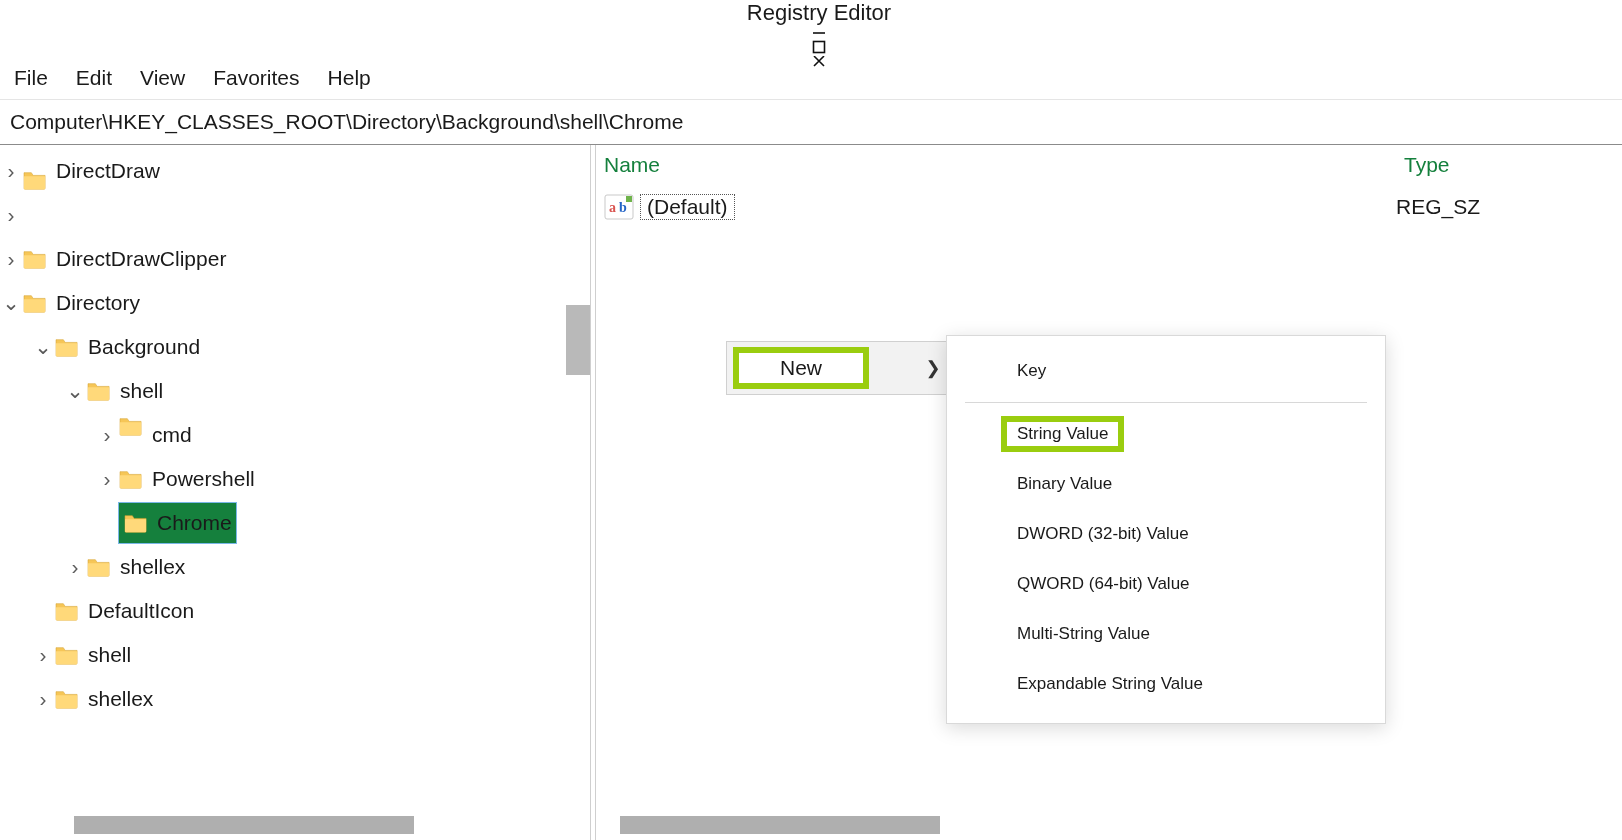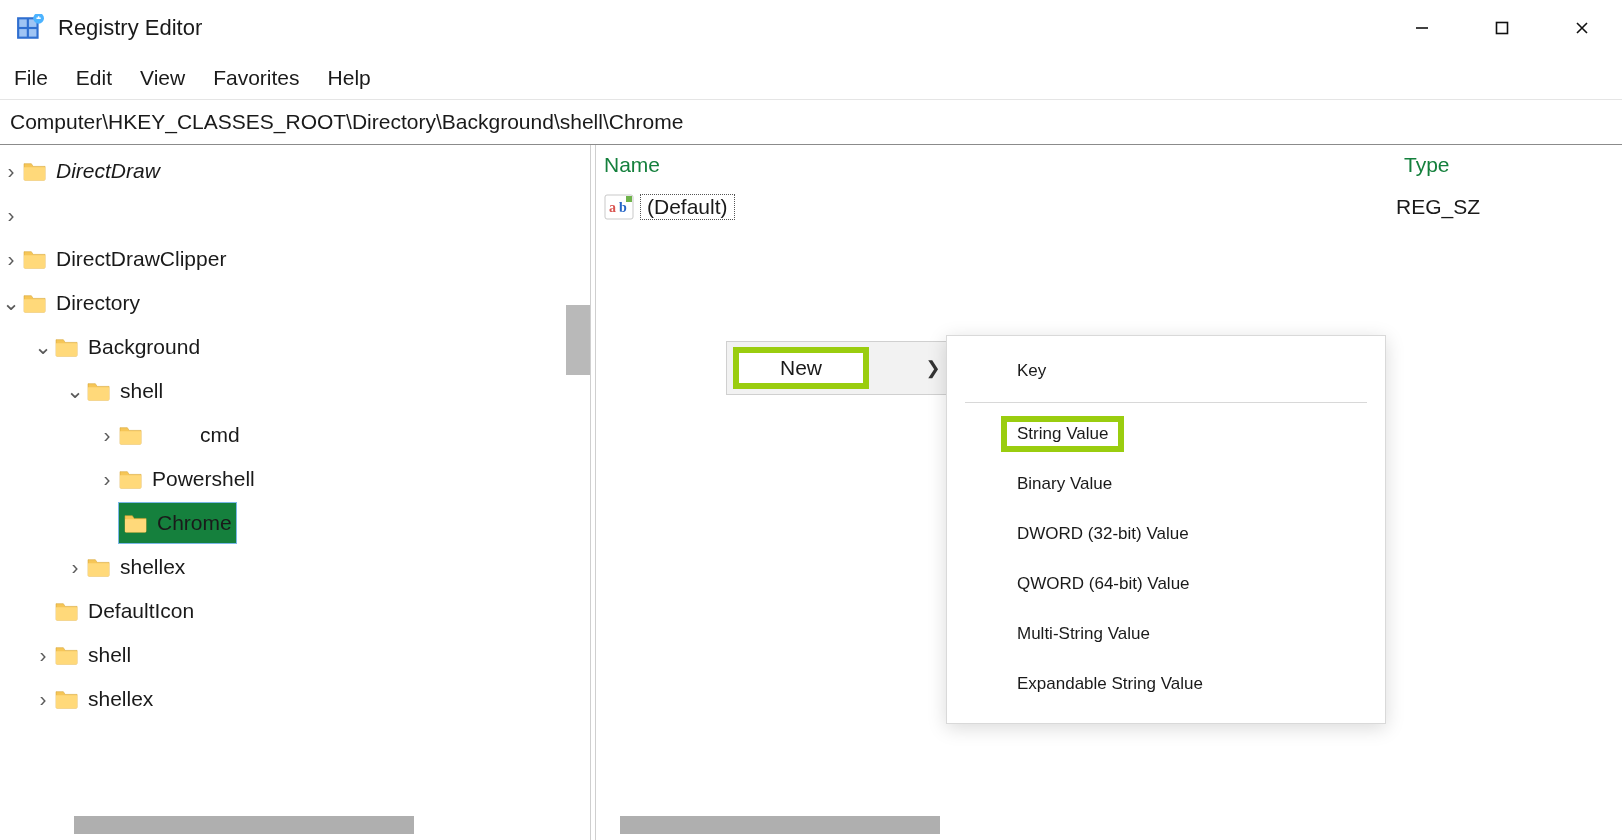--- a/index.html
+++ b/index.html
@@ -15,20 +15,21 @@
     flex-direction: column;
   }
 
   
   .titlebar {
     height: 55px;
     display: flex;
     align-items: center;
     padding: 0 0 0 16px;
     background: #fff;
+    flex-direction: column;
   }
   .titlebar .app-icon {
     width: 28px; height: 28px;
     margin-right: 14px;
   }
   .titlebar .title { font-size: 22px; }
   .titlebar .spacer { flex: 1; }
   .win-btn {
     width: 80px; height: 55px;
     display: flex; align-items: center; justify-content: center;
@@ -286,21 +287,21 @@
   <span>Computer\HKEY_CLASSES_ROOT\Directory\Background\shell\Chrome</span>
 </div>
 
 <div class="main">
 
   <div class="tree-pane">
     <div class="tree" id="tree">
         <div class="tree-row">
           <span class="indent" style="width: 0px;"></span>
           <span class="tw">›</span>
-          <span class="label-wrap" style="display: inline-flex; align-items: center; font-style: italic;">
+          <span class="label-wrap" style="display: inline-flex; align-items: flex-end;">
             <svg viewBox="0 0 26 24" class="folder">
               <use href="#folder-icon"></use>
             </svg>
             <span class="label">DirectDraw</span>
           </span>
         </div>
         <div class="tree-row">
           <span class="indent" style="width: 0px;"></span>
           <span class="tw">›</span>
         </div>
@@ -340,21 +341,21 @@
           <span class="label-wrap" style="display: inline-flex; align-items: center;">
             <svg viewBox="0 0 26 24" class="folder">
               <use href="#folder-icon"></use>
             </svg>
             <span class="label">shell</span>
           </span>
         </div>
         <div class="tree-row">
           <span class="indent" style="width: 96px;"></span>
           <span class="tw">›</span>
-          <span class="label-wrap" style="display: inline-flex; align-items: center; gap: 48px;">
+          <span class="label-wrap" style="display: inline-flex; align-items: flex-start;">
             <svg viewBox="0 0 26 24" class="folder">
               <use href="#folder-icon"></use>
             </svg>
             <span class="label">cmd</span>
           </span>
         </div>
         <div class="tree-row">
           <span class="indent" style="width: 96px;"></span>
           <span class="tw">›</span>
           <span class="label-wrap" style="display: inline-flex; align-items: center;">

